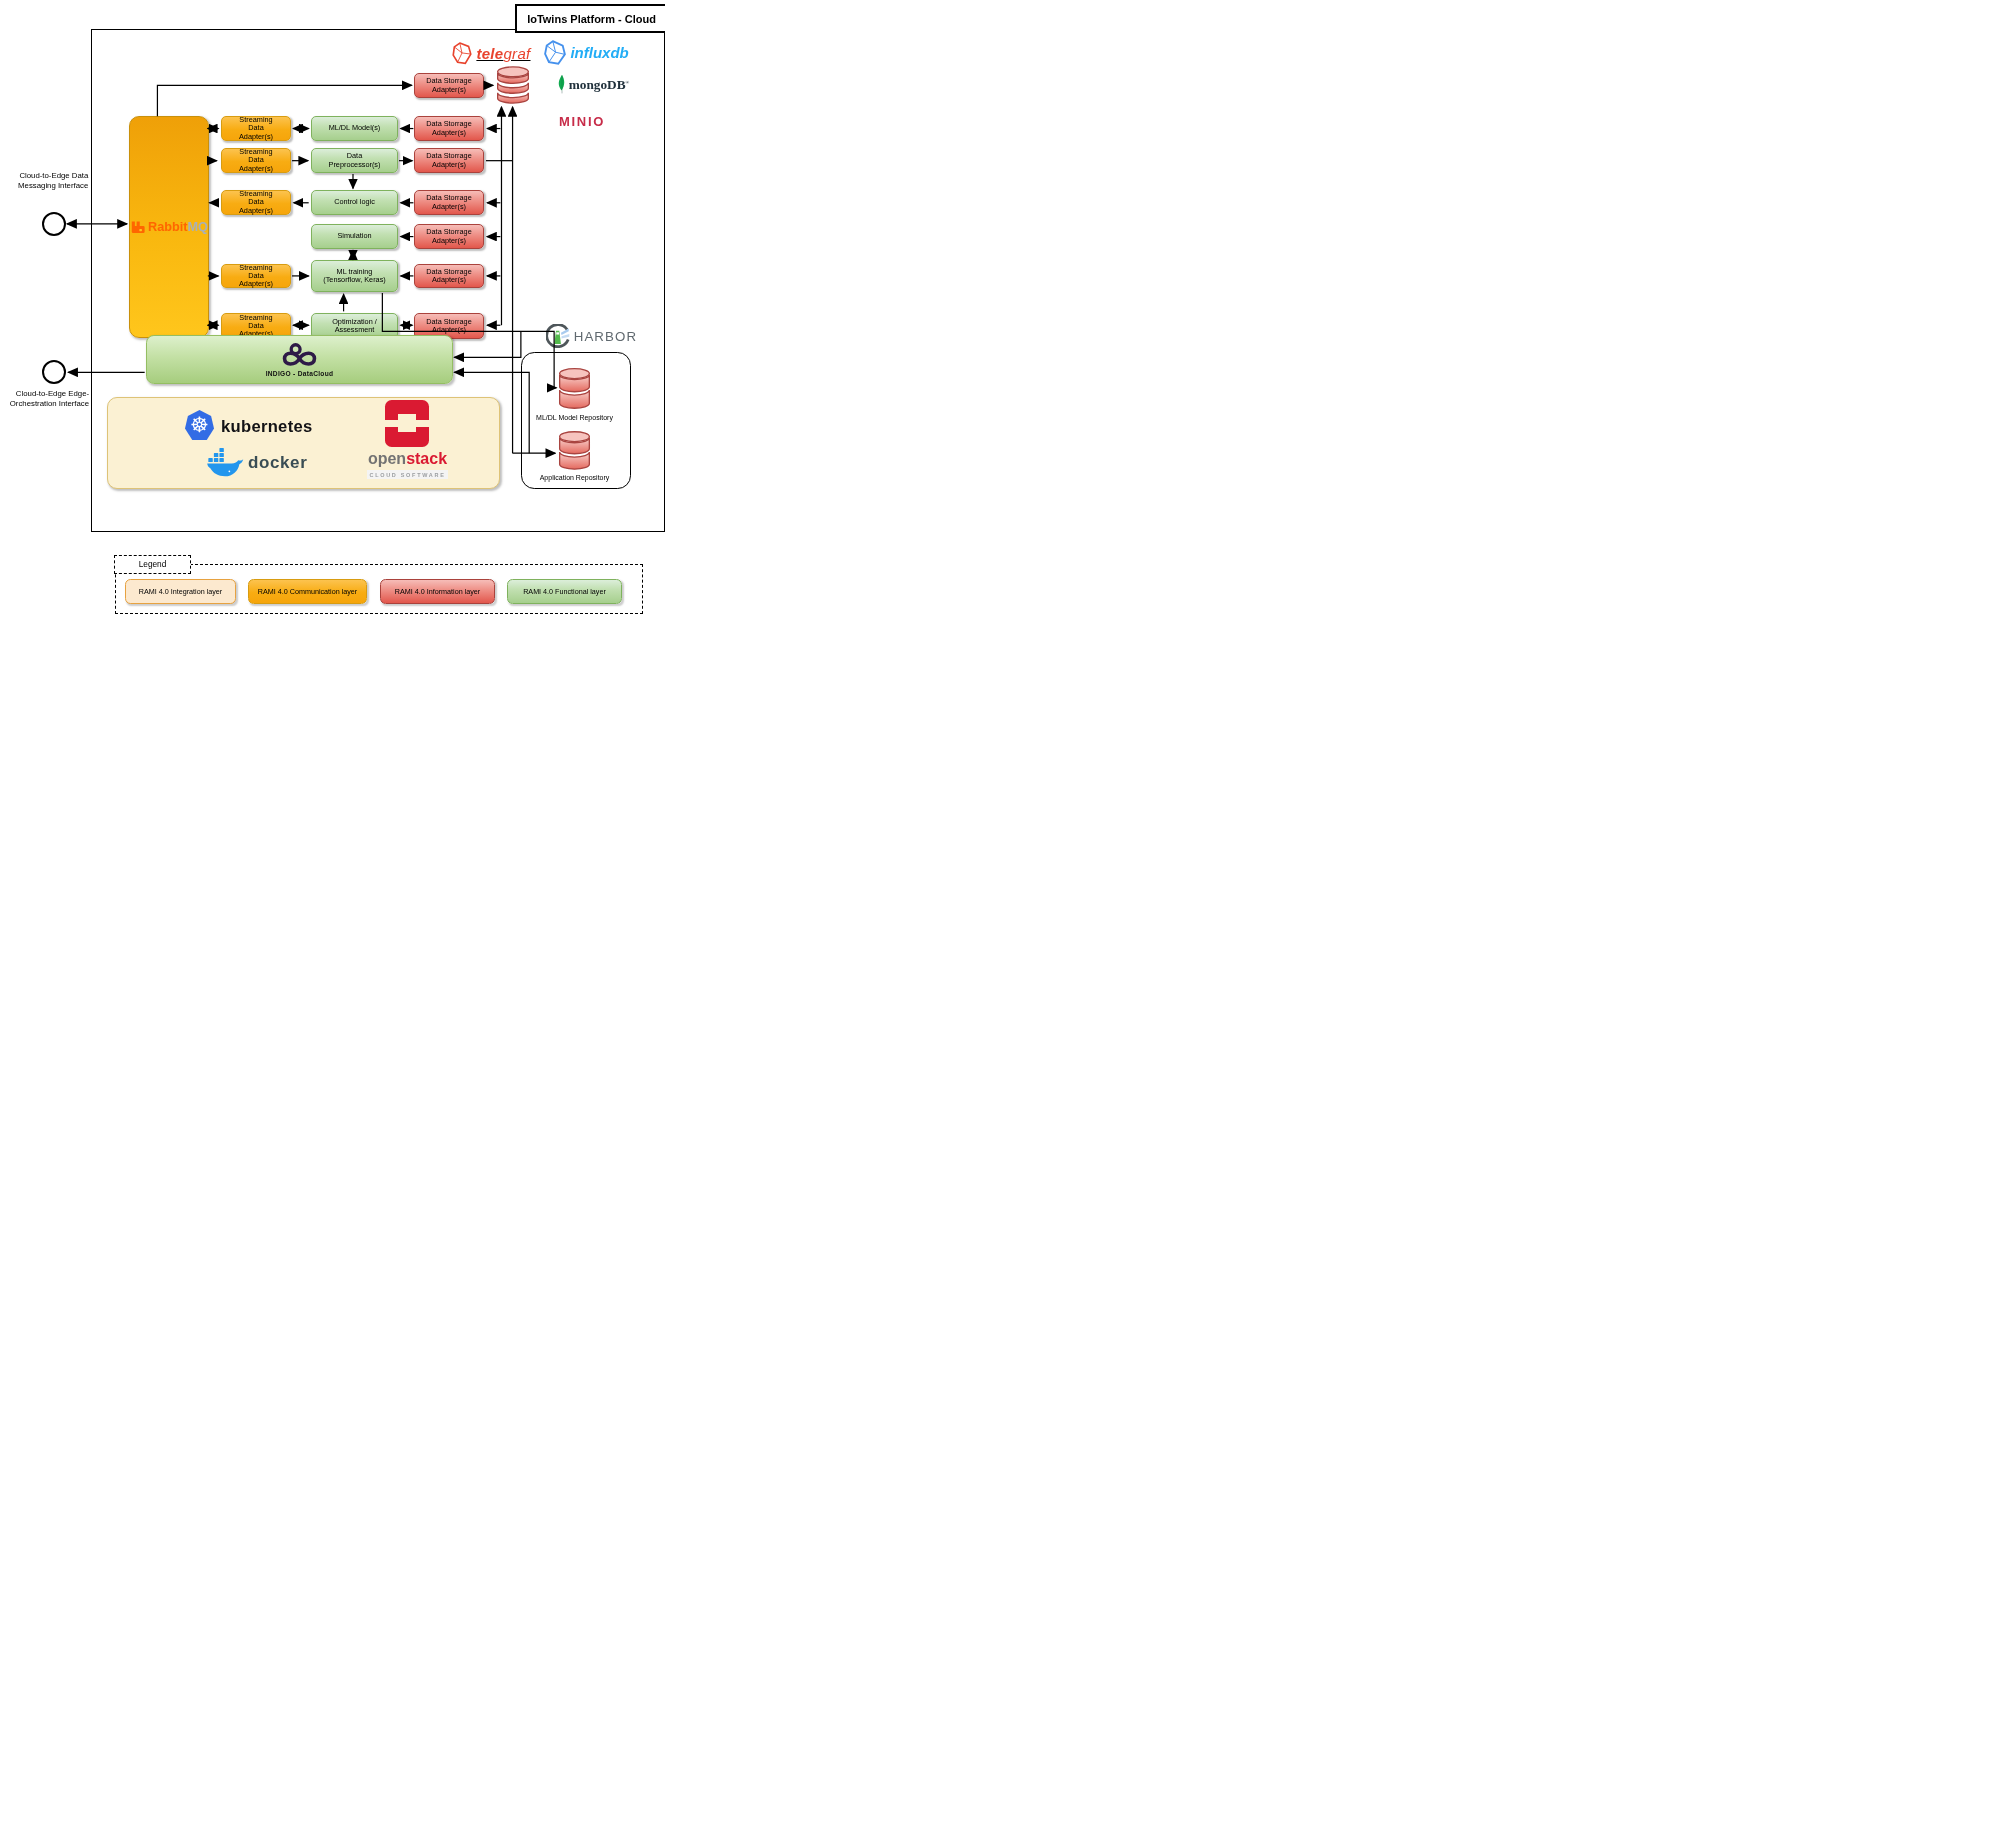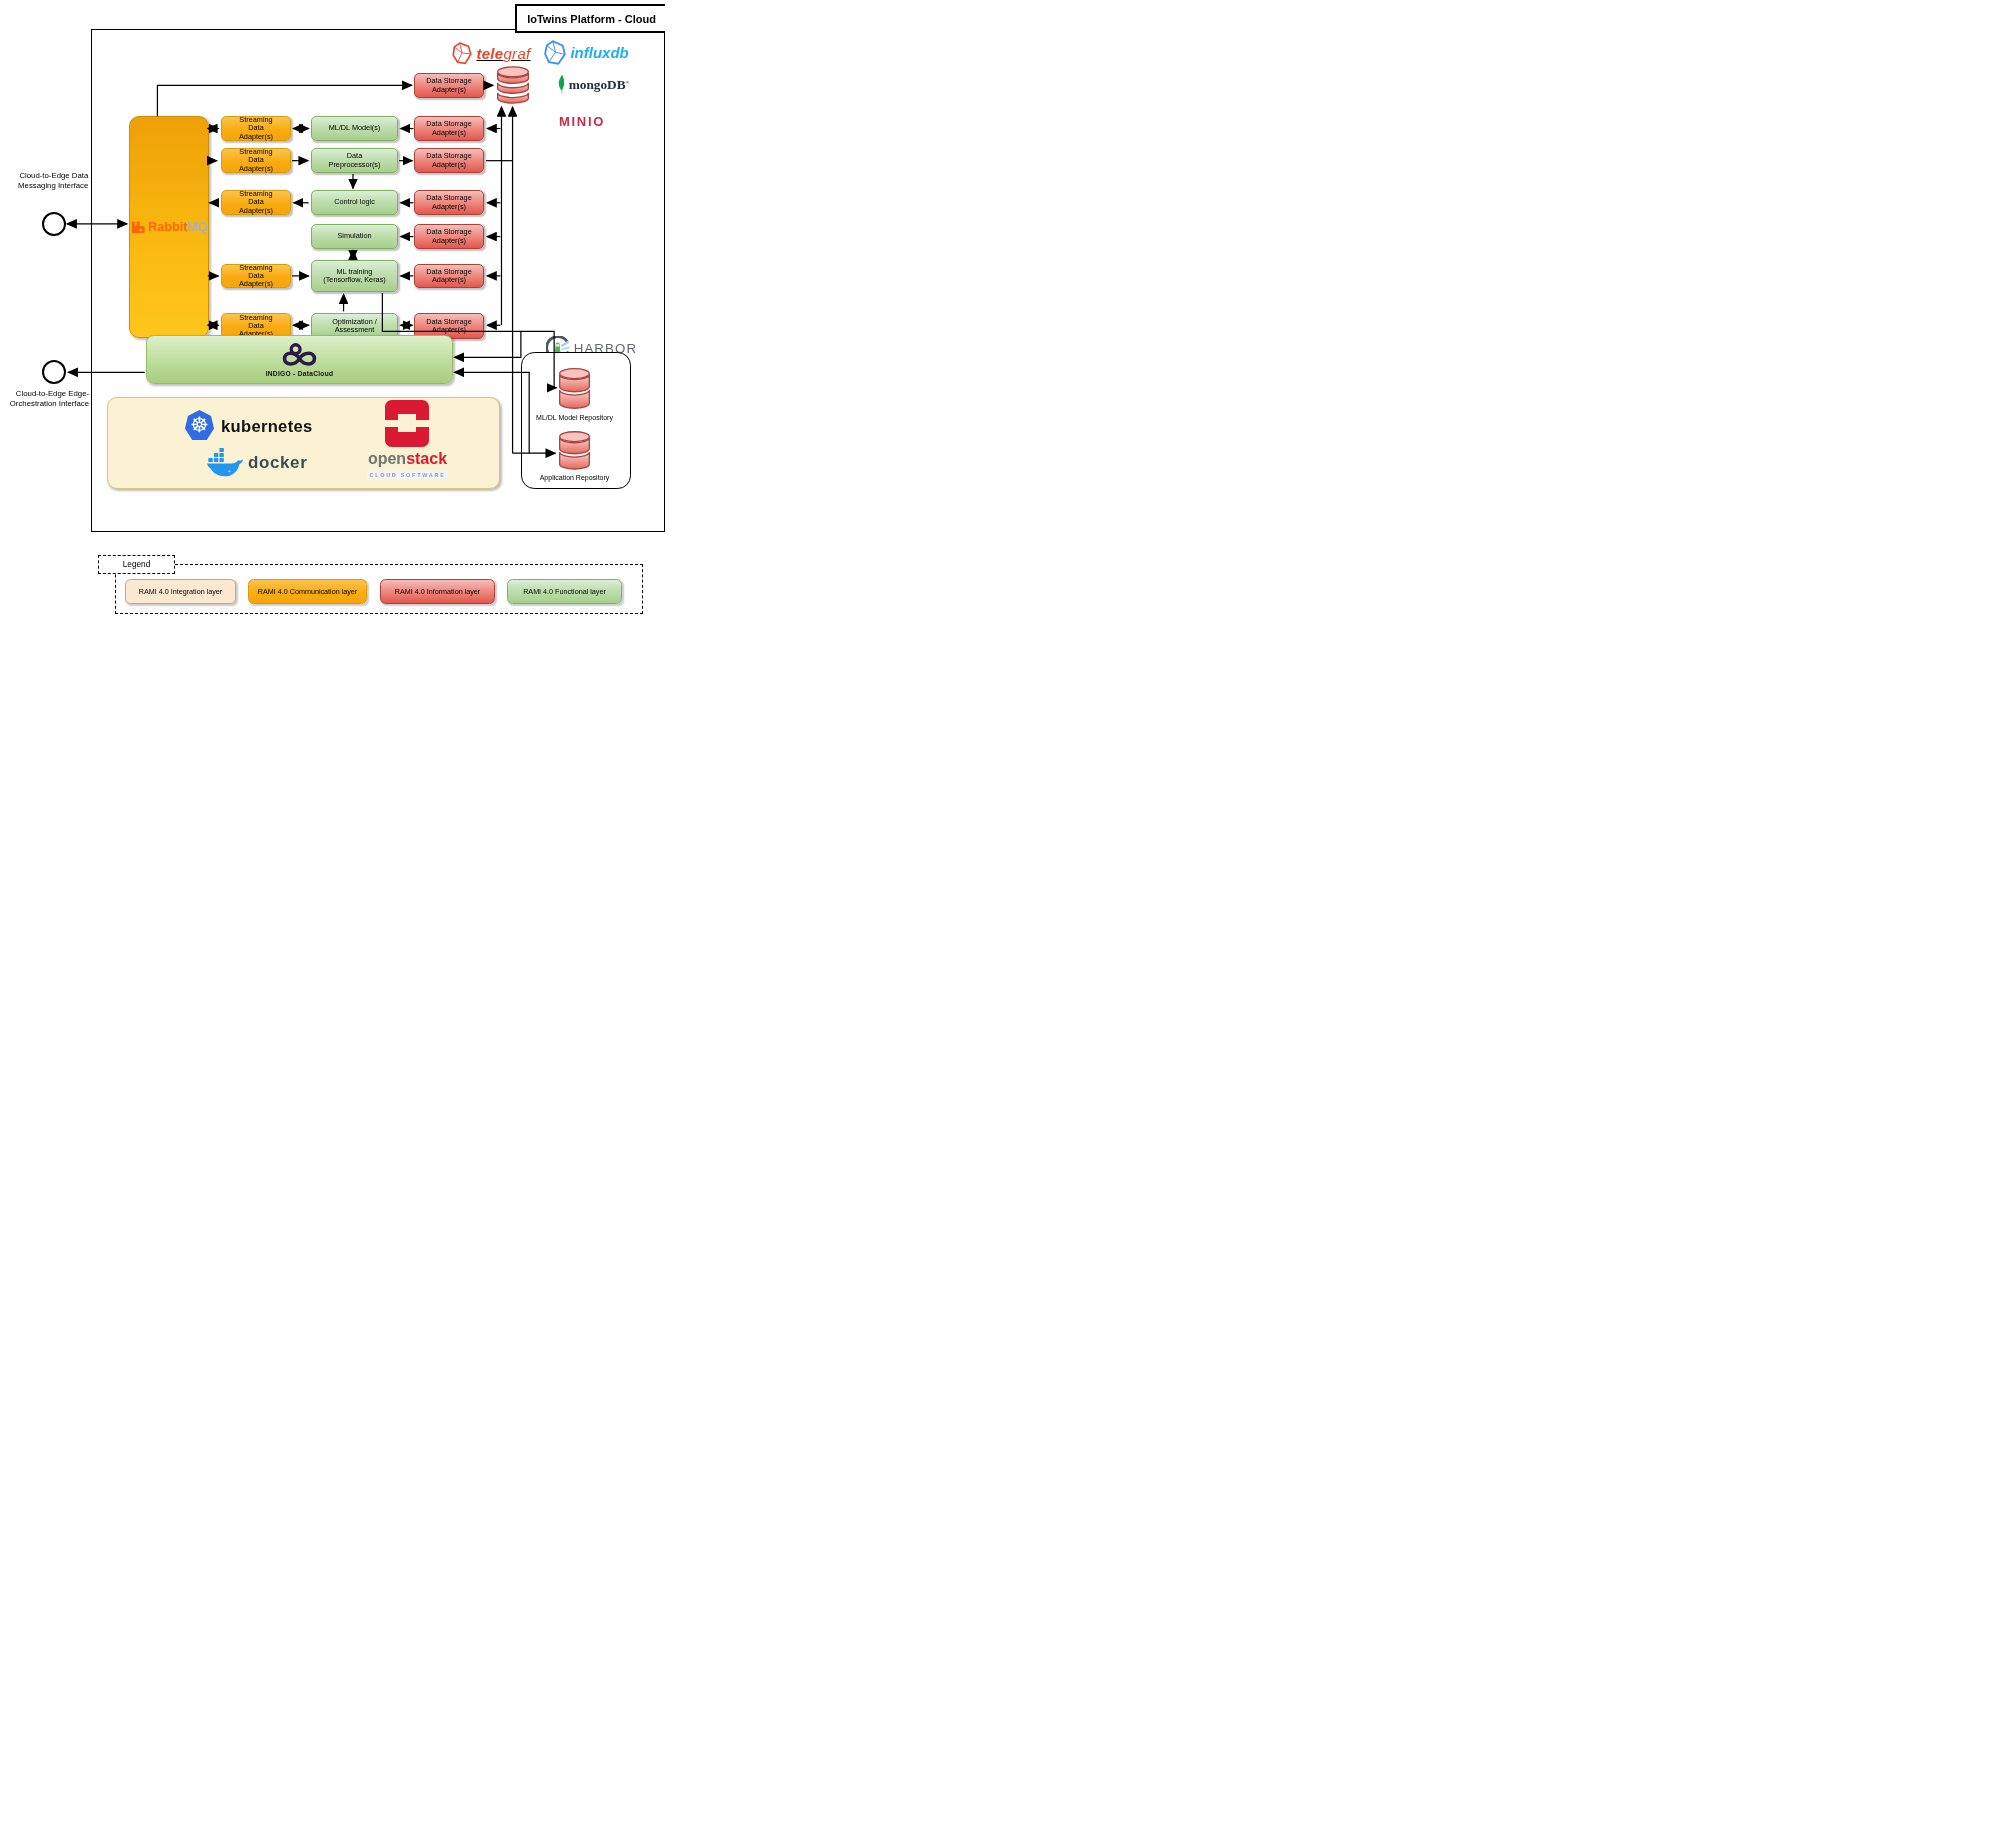--- a/index.html
+++ b/index.html
@@ -168,21 +168,21 @@
 
   <div class="abs" style="left:385px;top:400px;width:44px;height:47px;background:#DA1A32;border-radius:6.6px;">
     <div class="abs" style="left:13.3px;top:14.4px;width:17.7px;height:17.7px;background:#FBF1D3;"></div>
     <div class="abs" style="left:-1.1px;top:20px;width:47px;height:6.6px;background:#FBF1D3;"></div>
   </div>
   <div class="abs os-text" style="left:355px;top:450px;width:105px;">
     <span class="os-open">open</span><span class="os-stack">stack</span>
   </div>
   <div class="abs os-tag" style="left:367px;top:470px;width:81px;">CLOUD SOFTWARE</div>
 
-  <div class="logo-row" style="left:546px;top:336px;gap:3.3px;">
+  <div class="logo-row" style="left:546px;top:324px;gap:3.3px;">
     <svg width="24.4" height="24.4" viewBox="0 0 44 44">
       <path d="M38,10 A20 20 0 1 0 40,28" fill="none" stroke="#4E565A" stroke-width="5"></path>
       <polygon points="18,12 24,12 27,36 15,36" fill="#53B94C"></polygon>
       <rect x="18.5" y="15" width="5" height="4" fill="#fff"></rect>
       <polygon points="27,16 41,8 41,13 28,20" fill="#A8CBEF"></polygon>
       <polygon points="28,22 42,18 42,23 28,26" fill="#C4DBF2"></polygon>
     </svg>
     <span class="harbor-text">HARBOR</span>
   </div>
 
@@ -196,21 +196,21 @@
   <div class="repo-label" style="left:523px;top:414px;width:103px;">ML/DL Model Repository</div>
 
   <svg class="abs" style="left:558px;top:430px;" width="33" height="42" viewBox="0 0 60 76">
     <path d="M3 40 a27 9 0 0 0 54 0 l0 22 a27 9 0 0 1 -54 0 z" fill="url(#cylg)" stroke="#A94440" stroke-width="2.4"></path>
     <path d="M3 14 a27 9 0 0 0 54 0 l0 20 a27 9 0 0 1 -54 0 z" fill="url(#cylg)" stroke="#A94440" stroke-width="2.4"></path>
     <ellipse cx="30" cy="12" rx="27" ry="9" fill="#F6C3BE" stroke="#A94440" stroke-width="2.4"></ellipse>
   </svg>
   <div class="repo-label" style="left:523px;top:474px;width:103px;">Application Repository</div>
 
   <div class="legend-box" style="left:115px;top:564px;width:526px;height:48px;"></div>
-  <div class="legend-tab" style="left:98px;top:555px;width:75px;height:16.6px;">
+  <div class="legend-tab" style="left:114px;top:555px;width:75px;height:16.6px;">
     <span>Legend</span>
   </div>
   <div class="legend-item cream" style="left:125px;top:579px;width:109px;height:23px;">RAMI 4.0 Integration layer</div>
   <div class="legend-item orange" style="left:248px;top:579px;width:117px;height:23px;">RAMI 4.0 Communication layer</div>
   <div class="legend-item red" style="left:380px;top:579px;width:113px;height:23px;">RAMI 4.0 Information layer</div>
   <div class="legend-item green" style="left:507px;top:579px;width:113px;height:23px;">RAMI 4.0 Functional layer</div>
 
   <svg class="wires" width="665" height="615" viewBox="0 0 1200 1110">
     <defs>
       <marker id="ah" markerWidth="9" markerHeight="8" refX="8" refY="4" orient="auto-start-reverse">

